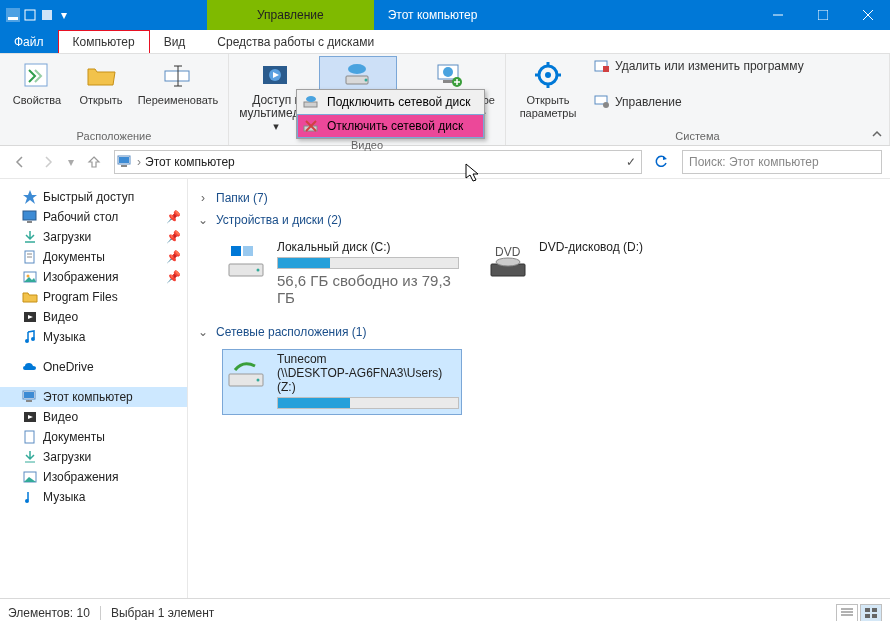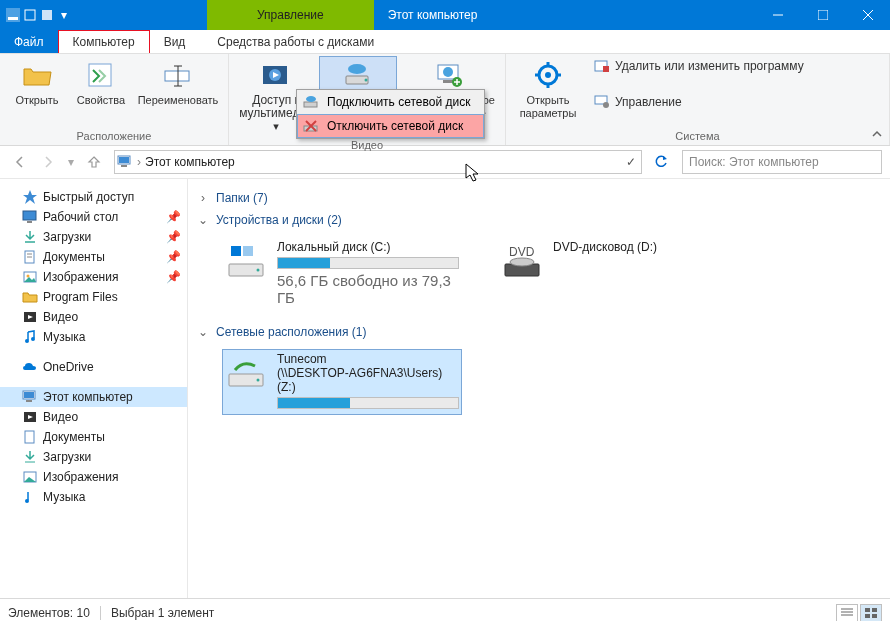--- a/index.html
+++ b/index.html
@@ -34,21 +34,21 @@
 .rbtn-label { font-size: 11px; text-align: center; line-height: 13px; margin-top: 2px; color: #333; }
 .rbtn-small-col { display: flex; flex-direction: column; gap: 16px; padding-left: 4px; }
 .rbtn-small { display: flex; align-items: center; gap: 5px; padding: 2px 4px; font-size: 11.5px; color: #333; }
 .rbtn-small-icon { width: 16px; height: 16px; }
 
 .ribbon-collapse { position: absolute; right: 4px; bottom: 2px; width: 18px; height: 18px; display: flex; align-items: center; justify-content: center; color: #666; }
 
 
 .dropdown { position: absolute; top: 89px; left: 296px; background: #f0f0f0; border: 1px solid #a0a0a0; box-shadow: 2px 2px 4px rgba(0,0,0,.25); z-index: 50; }
 .dropdown-item { display: flex; align-items: center; gap: 8px; padding: 4px 14px 4px 6px; font-size: 12px; }
-.dropdown-item.hover { background: #fca5a5; border: 1px solid #7ba7d7; padding: 3px 13px 3px 5px; }
+.dropdown-item.hover { background: #ec4899; border: 1px solid #7ba7d7; padding: 3px 13px 3px 5px; }
 .dd-icon { width: 16px; height: 16px; }
 
 
 .navbar { height: 33px; display: flex; align-items: center; padding: 0 8px; gap: 4px; border-bottom: 1px solid #e8e8e8; }
 .nav-btn { width: 24px; height: 24px; display: flex; align-items: center; justify-content: center; color: #999; }
 .address { flex: 1; height: 24px; border: 1px solid #c8c8c8; display: flex; align-items: center; padding: 0 2px; gap: 4px; margin: 0 4px; }
 .address-icon { width: 16px; height: 16px; }
 .address-text { flex: 1; font-size: 12px; color: #222; }
 .address-drop { width: 16px; text-align: center; color: #555; }
 .refresh { width: 22px; height: 22px; display: flex; align-items: center; justify-content: center; color: #0066cc; }
@@ -59,21 +59,21 @@
 .tree { width: 188px; border-right: 1px solid #e8e8e8; padding: 8px 0; overflow: hidden; }
 .tree-item { display: flex; align-items: center; gap: 5px; padding: 2px 0 2px 22px; font-size: 12px; color: #222; }
 .tree-item.indent { padding-left: 22px; }
 .tree-item.selected { background: #cde8ff; }
 .tree-sep { height: 10px; }
 .tree-icon { width: 16px; height: 16px; flex-shrink: 0; }
 
 .content { flex: 1; padding: 8px 4px; }
 .group-header { display: flex; align-items: center; gap: 6px; padding: 4px 4px; color: #1a4e8a; font-size: 12.5px; }
 .group-header .chev { color: #666; width: 14px; text-align: center; }
-.group-items { display: flex; flex-wrap: wrap; gap: 14px 36px; padding: 6px 0 12px 30px; }
+.group-items { display: flex; flex-wrap: wrap; gap: 14px 22px; padding: 6px 0 12px 30px; }
 .drive { display: flex; align-items: flex-start; gap: 10px; width: 240px; padding: 3px; }
 .drive.selected { background: #cde8ff; border: 1px solid #7ba7d7; padding: 2px; }
 .drive-ico { width: 42px; height: 42px; flex-shrink: 0; }
 .drive-info { flex: 1; }
 .drive-name { font-size: 12px; color: #222; }
 .drive-bar { height: 12px; border: 1px solid #bfbfbf; margin: 3px 0; background: #eaeaea; position: relative; }
 .drive-bar-fill { height: 100%; background: #26a0da; }
 .drive-sub { font-size: 15px; color: #6a6a6a; }
 
 
@@ -138,34 +138,34 @@
   <div class="ribbon-tab">Вид</div>
   <div class="ribbon-tab tools">Средства работы с дисками</div>
 </div>
 
 <div class="ribbon">
   <div class="ribbon-group">
     <div class="ribbon-group-items">
       <div class="rbtn-large narrow">
         <span class="rbtn-icon">
             <svg width="32" height="32">
-              <path d="M3 9 L3 25 L28 25 L30 12 L12 12 L10 9 Z" fill="#f2c24b" stroke="#c69017"></path>
-            </svg>
-          </span>
-        <span class="rbtn-label">Открыть</span>
-      </div>
-      <div class="rbtn-large narrow">
-        <span class="rbtn-icon">
-            <svg width="32" height="32">
               <rect x="4" y="4" width="22" height="22" fill="#fff" stroke="#7aa4d6"></rect>
               <path d="M8 10 L14 16 L8 22" fill="none" stroke="#2e9e4b" stroke-width="2"></path>
               <path d="M14 10 L20 16 L14 22" fill="none" stroke="#2e9e4b" stroke-width="2" opacity=".5"></path>
             </svg>
           </span>
         <span class="rbtn-label">Свойства</span>
+      </div>
+      <div class="rbtn-large narrow">
+        <span class="rbtn-icon">
+            <svg width="32" height="32">
+              <path d="M3 9 L3 25 L28 25 L30 12 L12 12 L10 9 Z" fill="#f2c24b" stroke="#c69017"></path>
+            </svg>
+          </span>
+        <span class="rbtn-label">Открыть</span>
       </div>
       <div class="rbtn-large" style="width:88px">
         <span class="rbtn-icon">
             <svg width="32" height="32">
               <rect x="3" y="11" width="24" height="10" fill="#fff" stroke="#5b8bc2"></rect>
               <line x1="16" y1="6" x2="16" y2="26" stroke="#333" stroke-width="1"></line>
               <line x1="12" y1="6" x2="20" y2="6" stroke="#333"></line>
               <line x1="12" y1="26" x2="20" y2="26" stroke="#333"></line>
             </svg>
           </span>

